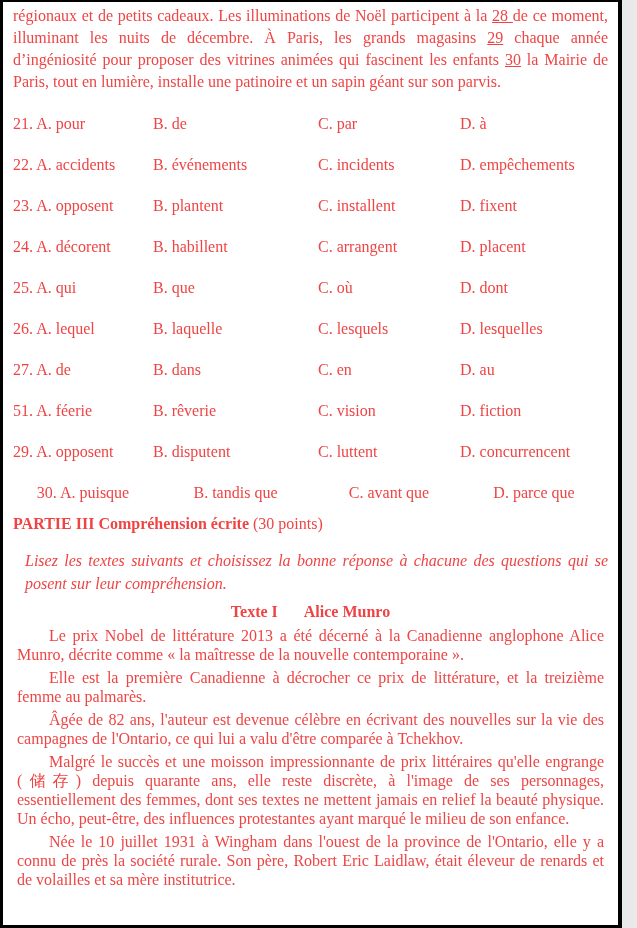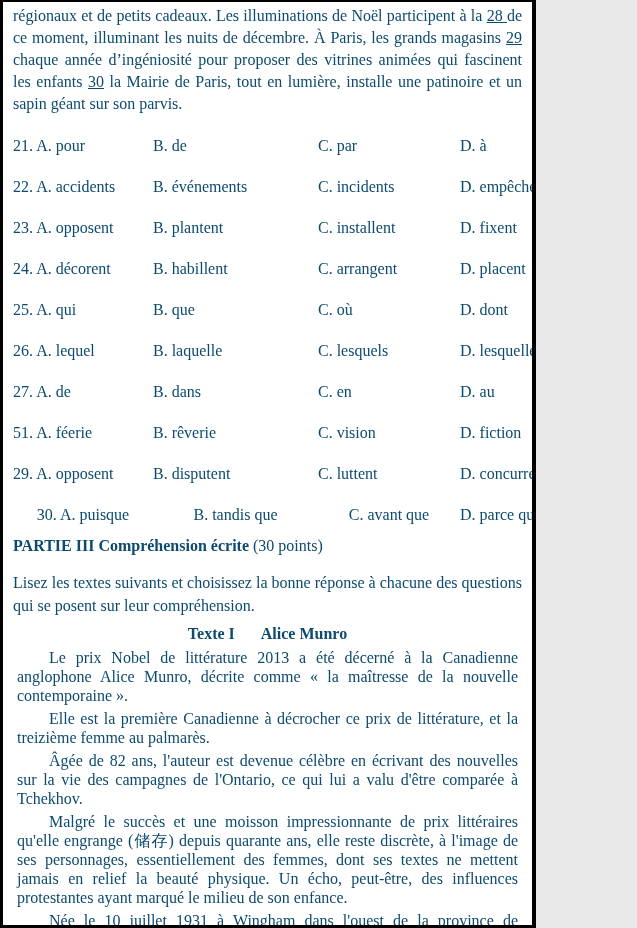--- a/index.html
+++ b/index.html
@@ -2,25 +2,25 @@
 <html><head>
 <meta charset="utf-8">
 <style>
   html, body {
     margin: 0;
     padding: 0;
     background: #e9e9e9;
   }
   .page {
     position: relative;
-    width: 536px;
+    width: 622px;
     height: 928px;
     box-sizing: border-box;
     background: #ffffff;
-    color: #0c4a6e;
+    color: #ef4444;
     border-top: 2px solid #000;
     border-left: 3px solid #000;
     border-right: 4px solid #000;
     border-bottom: 3px solid #000;
     padding: 3px 10px 0 10px;
     overflow: hidden;
     font-family: "Liberation Serif", "DejaVu Serif", serif;
     font-size: 16px;
   }
   .intro {
@@ -41,21 +41,22 @@
     margin-bottom: 21px;
   }
   .q-row:last-child { margin-bottom: 0; text-align: center; }
   .q-cell { white-space: nowrap; }
   .section-heading {
     margin-top: 10px;
     line-height: 21px;
   }
   .section-heading .bold { font-weight: bold; }
   .instruction {
-    margin: 15px 0 0 0;
+    margin: 15px 0 0 12px;
+    font-style: italic;
     text-align: justify;
     line-height: 23px;
   }
   .texte-heading {
     margin-top: 6px;
     text-align: center;
     font-weight: bold;
     line-height: 21px;
   }
   .texte-heading .gap { display: inline-block; width: 26px; }

